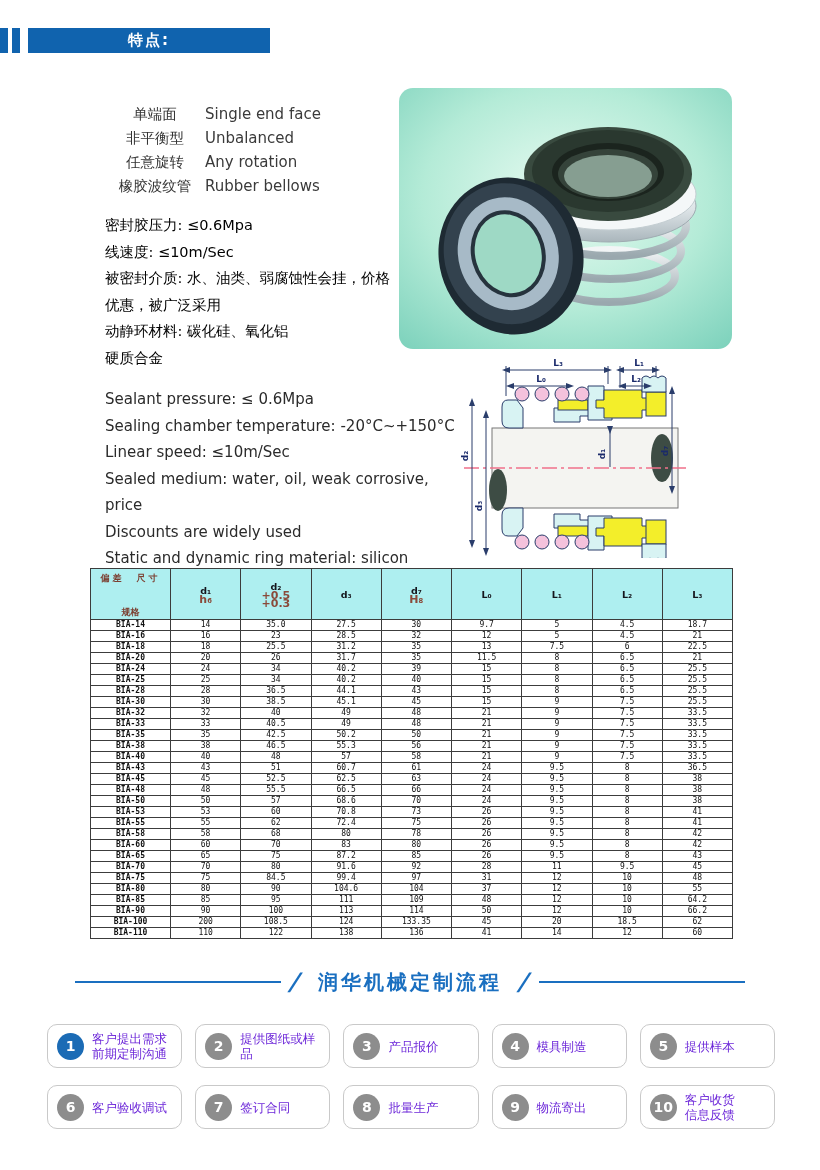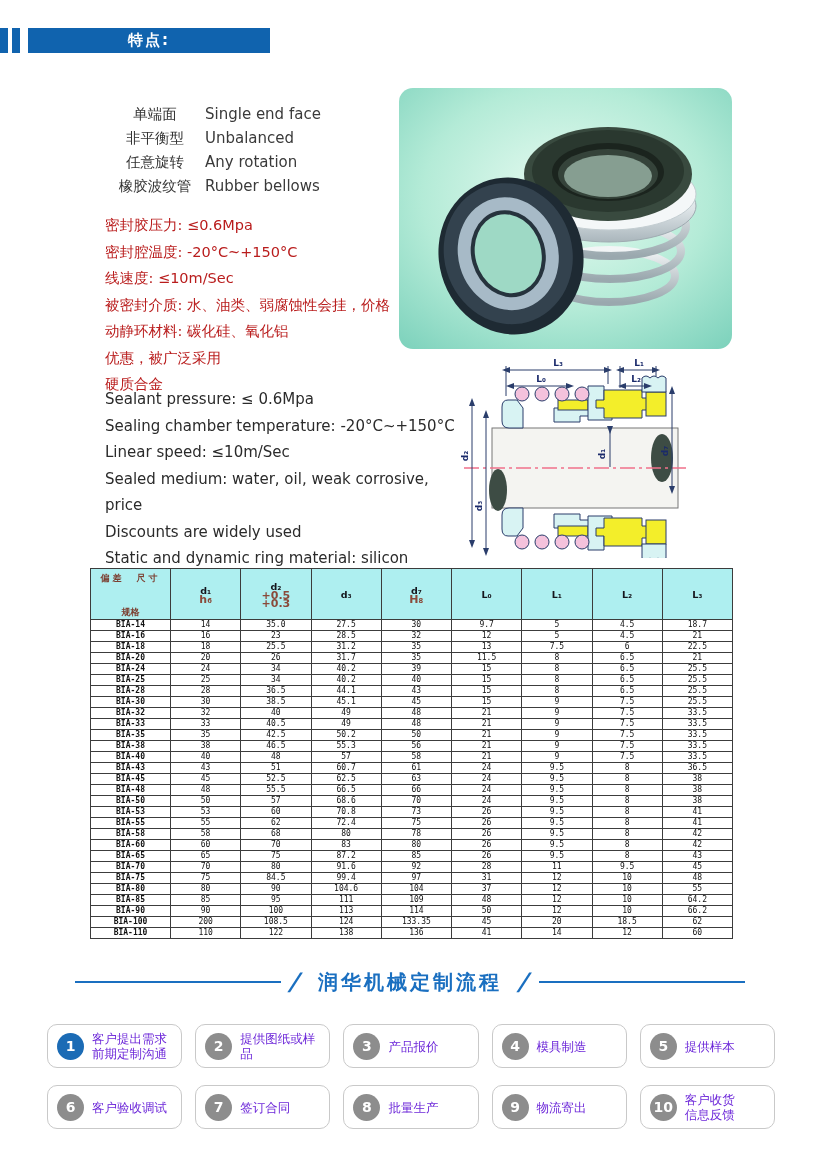--- a/index.html
+++ b/index.html
@@ -16,21 +16,21 @@
              display:flex; align-items:center; justify-content:center; }
 
   
   .features { position:absolute; left:105px; top:102px; width:320px;text-align:center; }
   .feat-row { display:flex; height:24px; align-items:center; }
   .feat-zh { width:100px; font-size:14.5px; color:#333; }
   .feat-en { font-size:15px; color:#3a3a3a; }
 
   
   .specs-zh { position:absolute; left:105px; top:212px; width:330px; }
-  .specs-zh .spec-line { font-size:14.5px; color:#b91c1c; line-height:26.5px; }
+  .specs-zh .spec-line { font-size:14.5px; color:#000000; line-height:26.5px; }
   .specs-en { position:absolute; left:105px; top:386px; width:350px; }
   .specs-en .spec-line { font-size:15px; color:#2b2b2b; line-height:26.5px; }
 
   
   .photo { position:absolute; left:399px; top:88px; width:333px; height:261px; }
 
   
   .diagram { position:absolute; left:458px; top:356px; width:234px; height:202px; }
 
   
@@ -89,25 +89,24 @@
         <span class="feat-en">Any rotation</span>
       </div>
       <div class="feat-row">
         <span class="feat-zh">橡胶波纹管</span>
         <span class="feat-en">Rubber bellows</span>
       </div>
     </div>
 
   <div class="specs-zh">
       <div class="spec-line">密封胶压力: ≤0.6Mpa</div>
-      <div class="spec-line">密封腔温度: -20°C~+150°C</div>
       <div class="spec-line">线速度: ≤10m/Sec</div>
       <div class="spec-line">被密封介质: 水、油类、弱腐蚀性会挂，价格</div>
+      <div class="spec-line">优惠，被广泛采用</div>
       <div class="spec-line">动静环材料: 碳化硅、氧化铝</div>
-      <div class="spec-line">优惠，被广泛采用</div>
       <div class="spec-line">硬质合金</div>
     </div>
 
   <div class="specs-en">
       <div class="spec-line">Sealant pressure: ≤ 0.6Mpa</div>
       <div class="spec-line">Sealing chamber temperature: -20°C~+150°C</div>
       <div class="spec-line">Linear speed: ≤10m/Sec</div>
       <div class="spec-line">Sealed medium: water, oil, weak corrosive, price</div>
       <div class="spec-line">Discounts are widely used</div>
       <div class="spec-line">Static and dynamic ring material: silicon carbide,</div>

